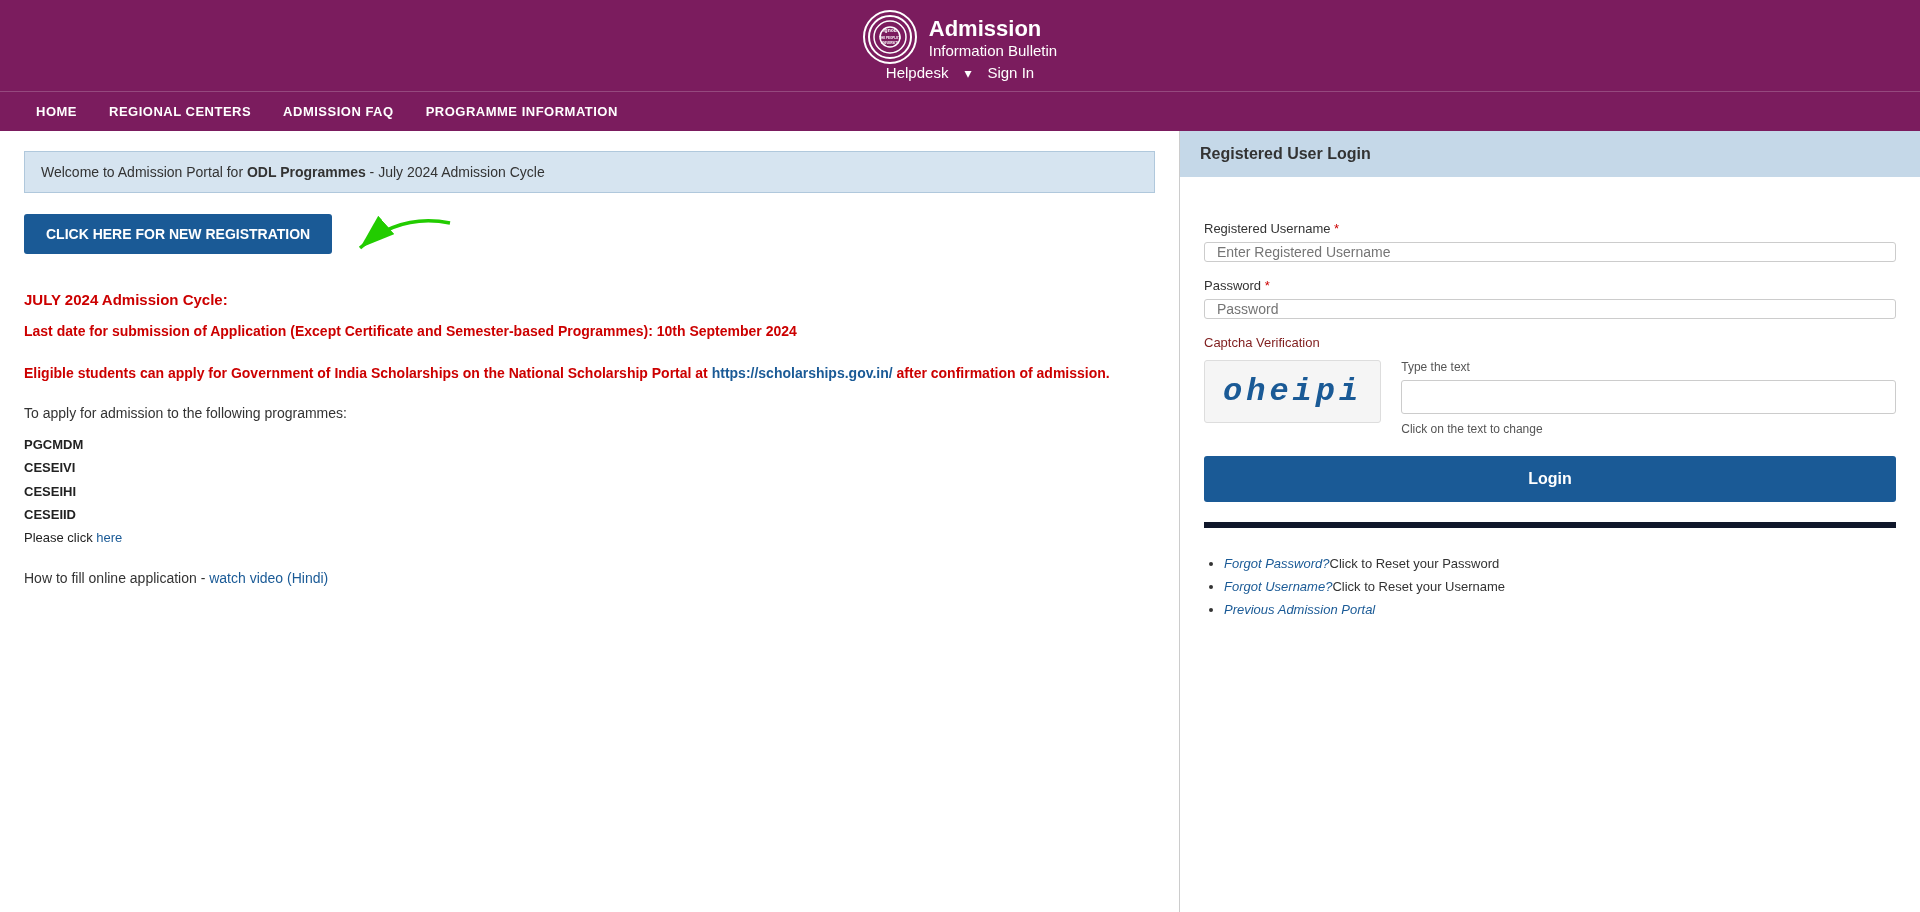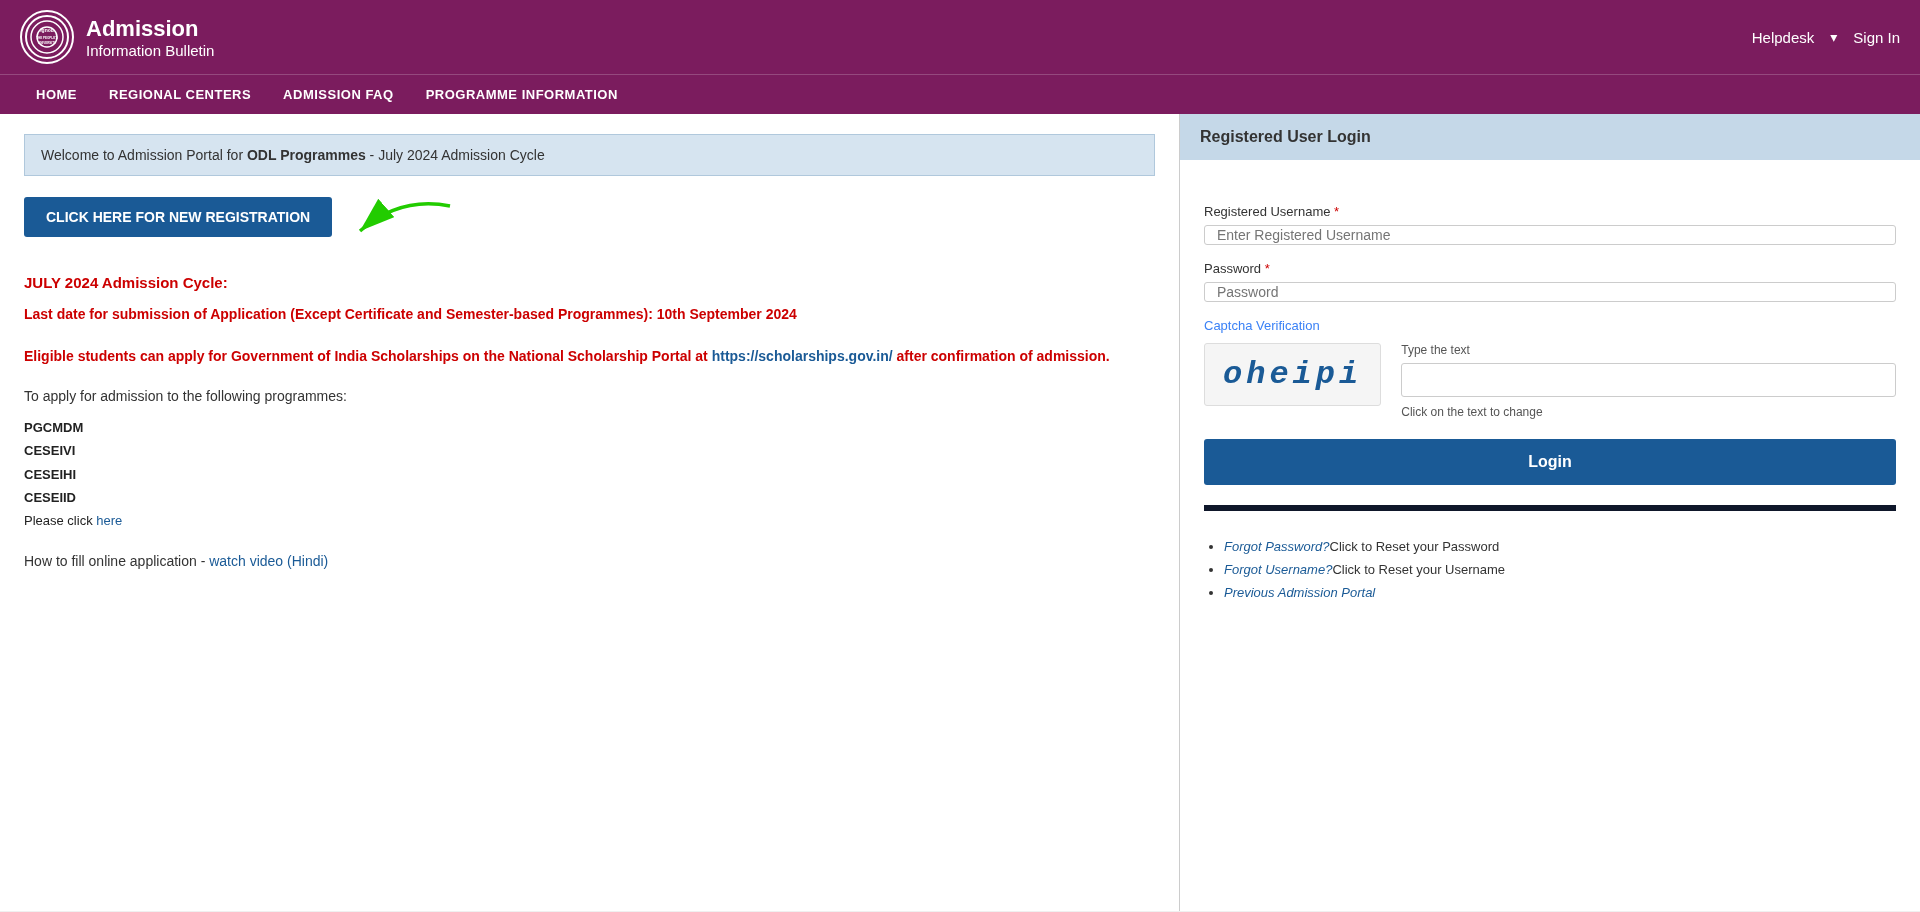--- a/index.html
+++ b/index.html
@@ -5,20 +5,21 @@
     * { margin: 0; padding: 0; box-sizing: border-box; }
     body { font-family: Arial, sans-serif; font-size: 14px; background: #f0f0f0; }
 
     
     .header {
       background: #7b1c5e;
       display: flex;
       align-items: center;
       padding: 10px 20px;
       justify-content: space-between;
+      flex-direction: column;
     }
     .header-left {
       display: flex;
       align-items: center;
       gap: 12px;
     }
     .logo-circle {
       width: 54px;
       height: 54px;
       border-radius: 50%;
@@ -232,21 +233,21 @@
       font-size: 14px;
       color: #999;
     }
 
     .captcha-section {
       margin-bottom: 20px;
     }
 
     .captcha-label {
       font-size: 13px;
-      color: #3b82f6;
+      color: #7f1d1d;
       margin-bottom: 10px;
     }
 
     .captcha-row {
       display: flex;
       align-items: flex-start;
       gap: 20px;
     }
 
     .captcha-image-box {

